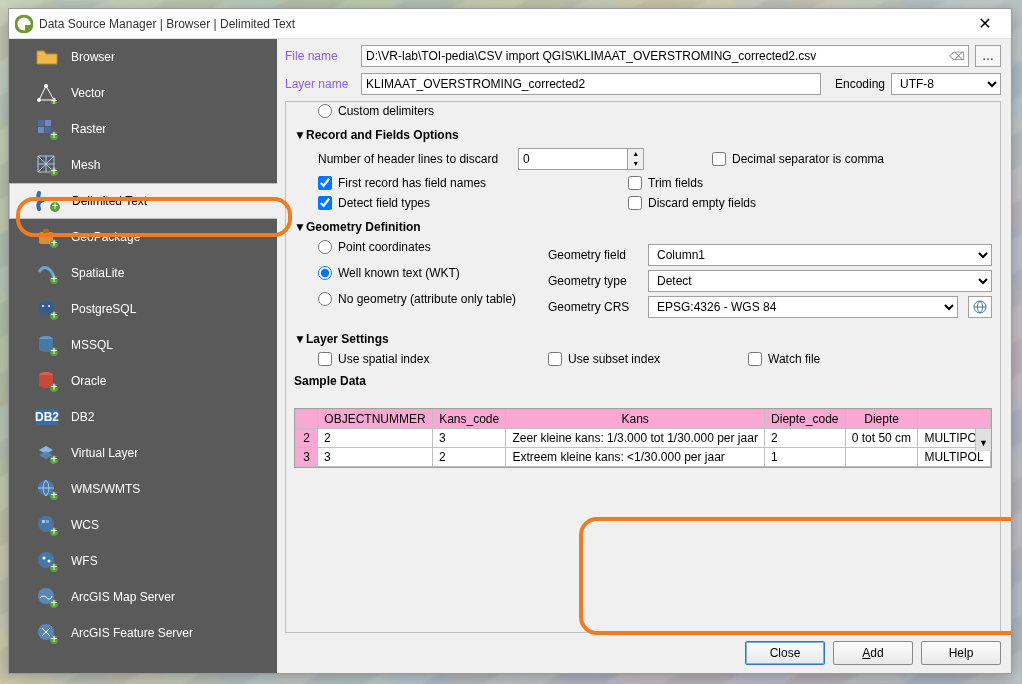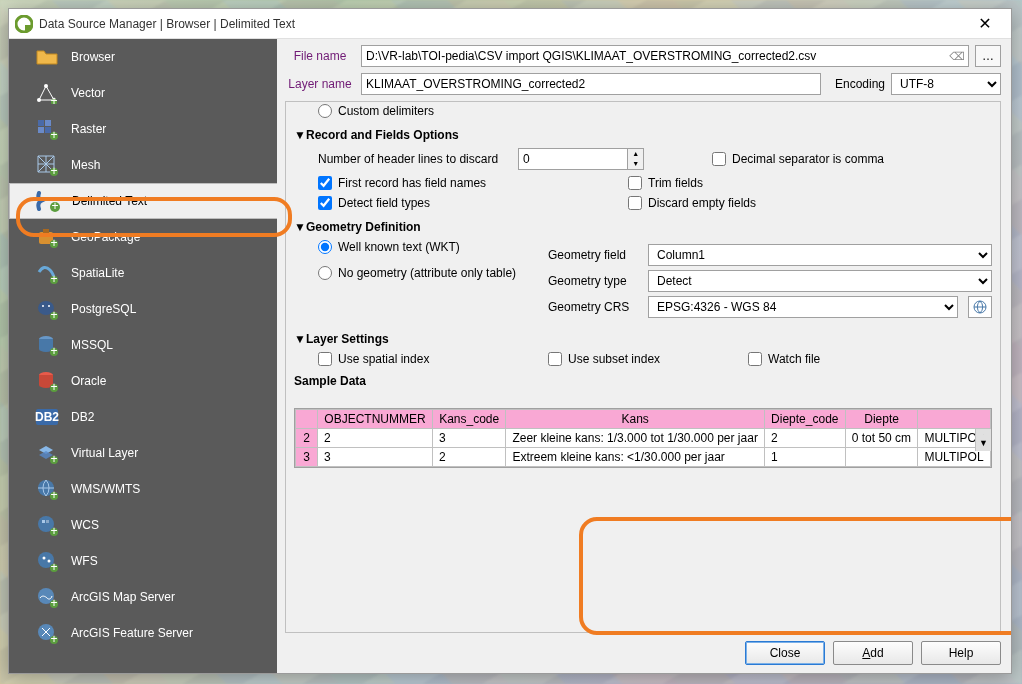--- a/index.html
+++ b/index.html
@@ -14,21 +14,21 @@
   .titlebar .appicon { width:18px; height:18px; margin-right:6px; display:flex; align-items:center; justify-content:center; }
   .titlebar .title { flex:1; color:#333; }
   .titlebar .close { width:40px; height:28px; display:flex; align-items:center; justify-content:center; font-size:16px; cursor:pointer; }
   .body { flex:1; display:flex; overflow:hidden; }
   .sidebar { width:275px; background:#5a5a5a; color:#fff; overflow-y:auto; }
   .sidebar .item { height:36px; display:flex; align-items:center; padding:0 24px; cursor:pointer; position:relative; }
   .sidebar .item .icon { width:28px; height:28px; margin-right:10px; display:flex; align-items:center; justify-content:center; }
   .sidebar .item.active { background:#f0f0f0; color:#000; border:1px solid #bdbdbd; border-right:none; }
   .main { flex:1; background:#f0f0f0; display:flex; flex-direction:column; padding:6px 10px 8px 8px; position:relative; }
   .row { display:flex; align-items:center; margin-bottom:6px; gap:6px; }
-  .lbl { width:70px; text-align:center; color:#701a75; }
+  .lbl { width:70px; text-align:left; color:#8b5cf6; }
   input[type=text], select { height:22px; border:1px solid #a0a0a0; background:#fff; padding:0 4px; }
   .file-input { flex:1; position:relative; }
   .file-input input { width:100%; padding-right:8px; }
   .file-clear { position:absolute; right:4px; top:3px; width:16px; height:16px; font-size:11px; color:#888; cursor:pointer; text-align:center; line-height:16px; }
   .browse-btn { width:26px; height:22px; border:1px solid #a0a0a0; background:#f8f8f8; display:flex; align-items:center; justify-content:center; cursor:pointer; }
   .layername-input { flex:1; }
   .enc-lbl { margin-left:8px; }
   .panel { flex:1; border:1px solid #c0c0c0; background:#f0f0f0; padding:0 8px 4px 8px; overflow-y:auto; overflow-x:hidden; position:relative; }
   .section-head { display:flex; align-items:center; font-weight:bold; margin:10px 0 6px 0; cursor:pointer; }
   .section-head .tri { width:12px; display:inline-block; }
@@ -335,20 +335,24 @@
           </div>
         </div>
 
         <div class="section-head">
             <span class="tri">▼</span>
             <span>Geometry Definition</span>
           </div>
         <div class="opts" style="display:flex; gap:10px;">
           <div class="radio-col">
             <label class="chk">
+                <input type="radio" name="geom" style="">
+                <span>Point coordinates</span>
+              </label>
+            <label class="chk">
                 <input type="radio" name="geom" checked="" style="">
                 <span>Well known text (WKT)</span>
               </label>
             <label class="chk">
                 <input type="radio" name="geom" style="">
                 <span>No geometry (attribute only table)</span>
               </label>
           </div>
           <div style="flex:1">
             <div class="geom-row">

